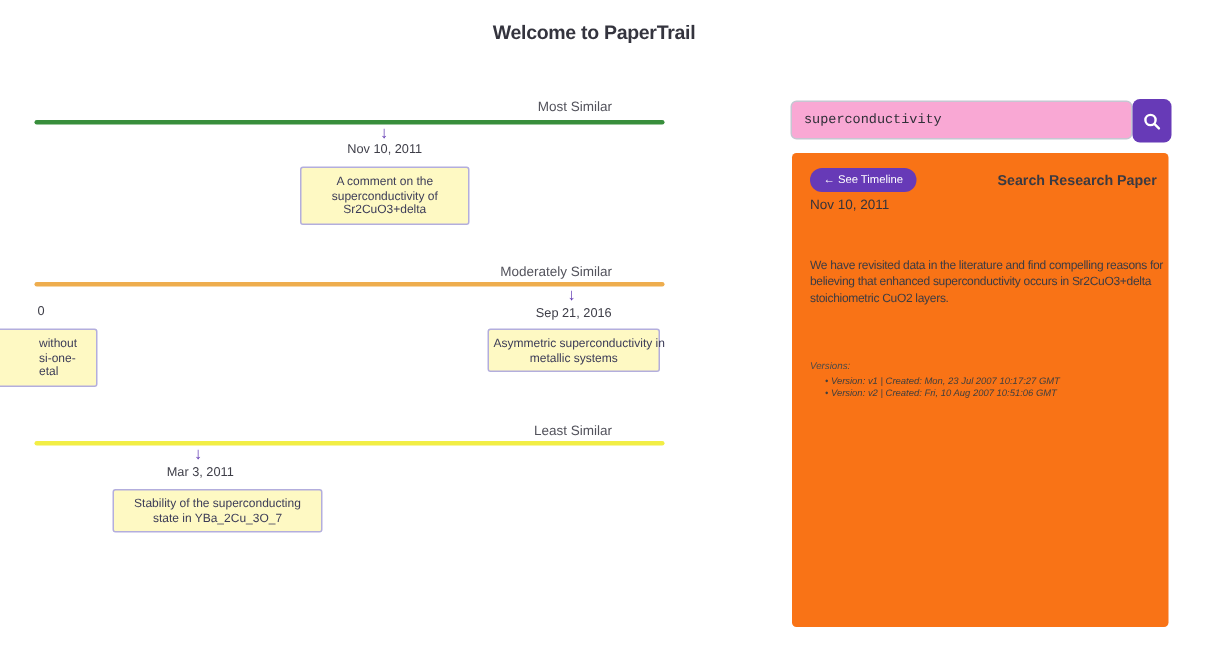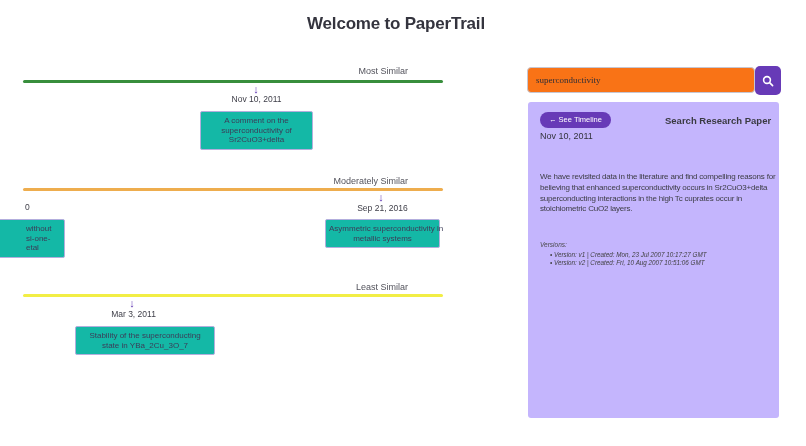--- a/index.html
+++ b/index.html
@@ -5,21 +5,21 @@
   * { margin: 0; padding: 0; box-sizing: border-box; }
   html, body { background: #ffffff; }
   body {
     width: 806px; height: 446px;
     font-family: "Liberation Sans", sans-serif;
     position: relative; overflow: hidden;
     color: #3a3a44;
   }
   .page-title {
     position: absolute; left: 0; top: 14px; width: 792px;
-    text-align: center; font-size: 17px; font-weight: bold; color: #34343e;
+    text-align: center; font-size: 13px; font-weight: bold; color: #34343e;
     letter-spacing: -0.2px;
   }
   
   .tl-label {
     position: absolute; left: 258px; width: 150px; text-align: right;
     font-size: 9px; color: #53535c;
   }
   .tl-line {
     position: absolute; left: 23px; width: 420px; height: 3px; border-radius: 2px;
   }
@@ -27,44 +27,44 @@
   .line-orange { background: #eead4e; }
   .line-yellow { background: #f2ee45; }
   .tl-arrow {
     position: absolute; font-size: 11px; font-weight: bold; color: #5e35b1;
     width: 14px; text-align: center;
   }
   .tl-date {
     position: absolute; text-align: center; font-size: 8.5px; color: #3e3e48;
   }
   .paper-box {
-    position: absolute; background: #14b8a6;
+    position: absolute; background: #fef9c3;
     border: 1px solid #b3aedd; border-radius: 2px;
     font-size: 8px; line-height: 9.6px; color: #3c3c58;
     text-align: center; padding: 4px 3px;
   }
   .paper-box div { white-space: nowrap; }
   .clip-box { text-align: left; padding-left: 105px; }
   .date-plain { text-align: left; }
   
   .search-input {
     position: absolute; left: 527px; top: 67px; width: 228px; height: 26px;
-    border: 1px solid #c6c6d2; border-radius: 4px; background: #f97316;
-    font-family: Liberation Serif, serif;
+    border: 1px solid #c6c6d2; border-radius: 4px; background: #f9a8d4;
+    font-family: Liberation Mono, monospace;
     font-size: 9px; color: #2f2f38; padding: 0 8px; outline: none;
   }
   .search-button {
     position: absolute; left: 755px; top: 66px; width: 26px; height: 29px;
     background: #673ab7; border: none; border-radius: 5px;
     display: flex; align-items: center; justify-content: center; cursor: pointer;
   }
   
   .detail-panel {
     position: absolute; left: 528px; top: 102px; width: 251px; height: 316px;
-    background: #c4b5fd; border-radius: 3px; overflow: hidden;
+    background: #f97316; border-radius: 3px; overflow: hidden;
   }
   .see-timeline-button {
     position: absolute; left: 12px; top: 10px; height: 16px;
     background: #673ab7; color: #ffffff; border: none; border-radius: 10px;
     font-family: "Liberation Sans", sans-serif;
     font-size: 7.5px; line-height: 16px; padding: 0 9px; cursor: pointer;
     white-space: nowrap;
   }
   .panel-heading {
     position: absolute; left: 137px; top: 13px;
@@ -144,21 +144,20 @@
   </span>
 </button>
 
 <div class="detail-panel">
   <button class="see-timeline-button">← See Timeline</button>
   <div class="panel-heading">Search Research Paper</div>
   <div class="panel-date">Nov 10, 2011</div>
   <div class="panel-abstract">
     <div>We have revisited data in the literature and find compelling reasons for</div>
     <div>believing that enhanced superconductivity occurs in Sr2CuO3+delta</div>
-    <div>superconducting interactions in the high Tc cuprates occur in</div>
     <div>stoichiometric CuO2 layers.</div>
   </div>
   <div class="versions-label">Versions:</div>
   <ul class="versions-list">
     <li>Version: v1 | Created: Mon, 23 Jul 2007 10:17:27 GMT</li>
     <li>Version: v2 | Created: Fri, 10 Aug 2007 10:51:06 GMT</li>
   </ul>
 </div>
 
 </body></html>

